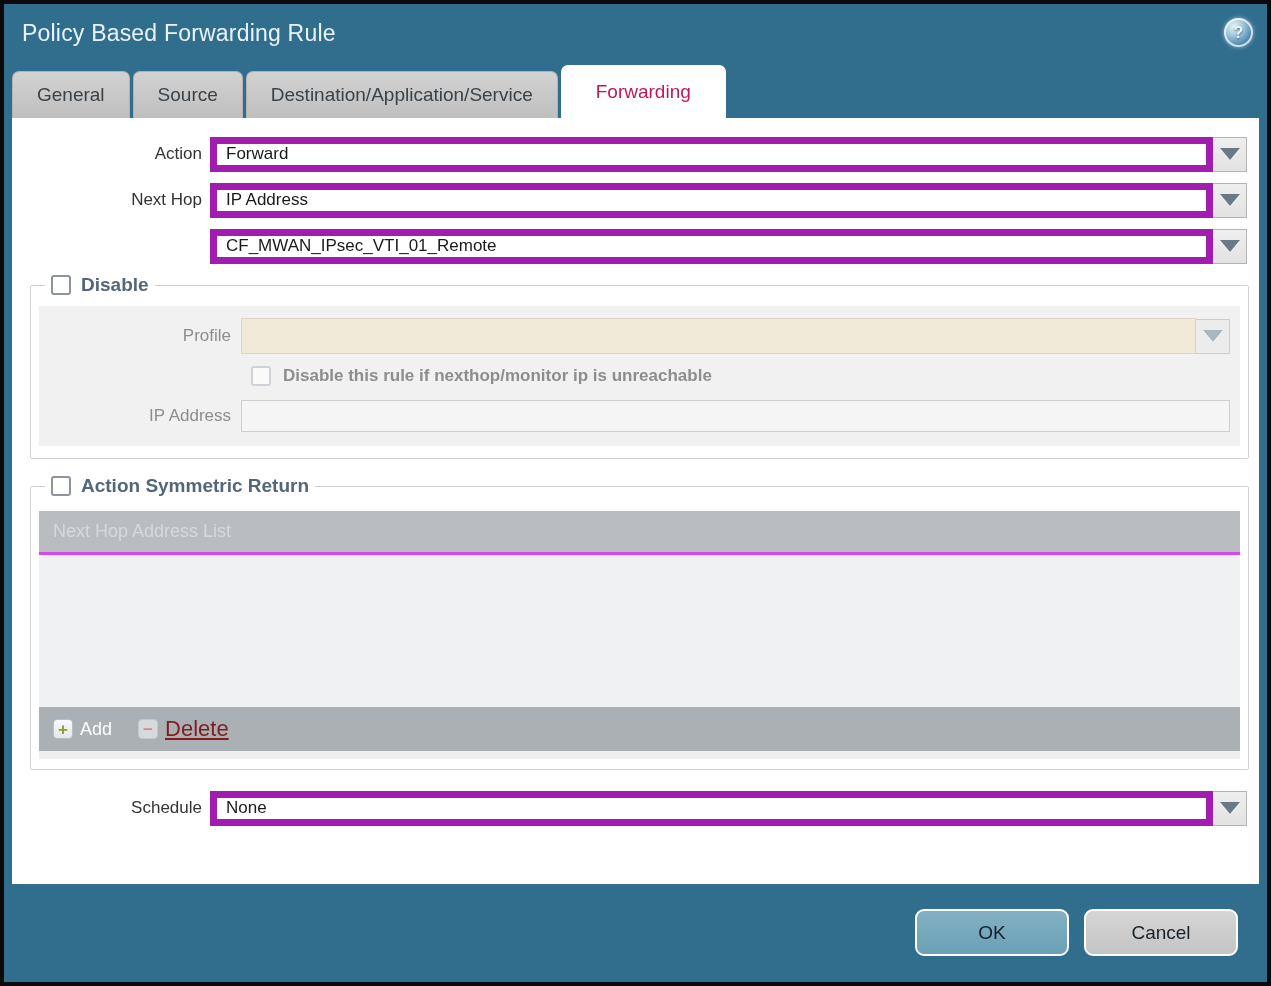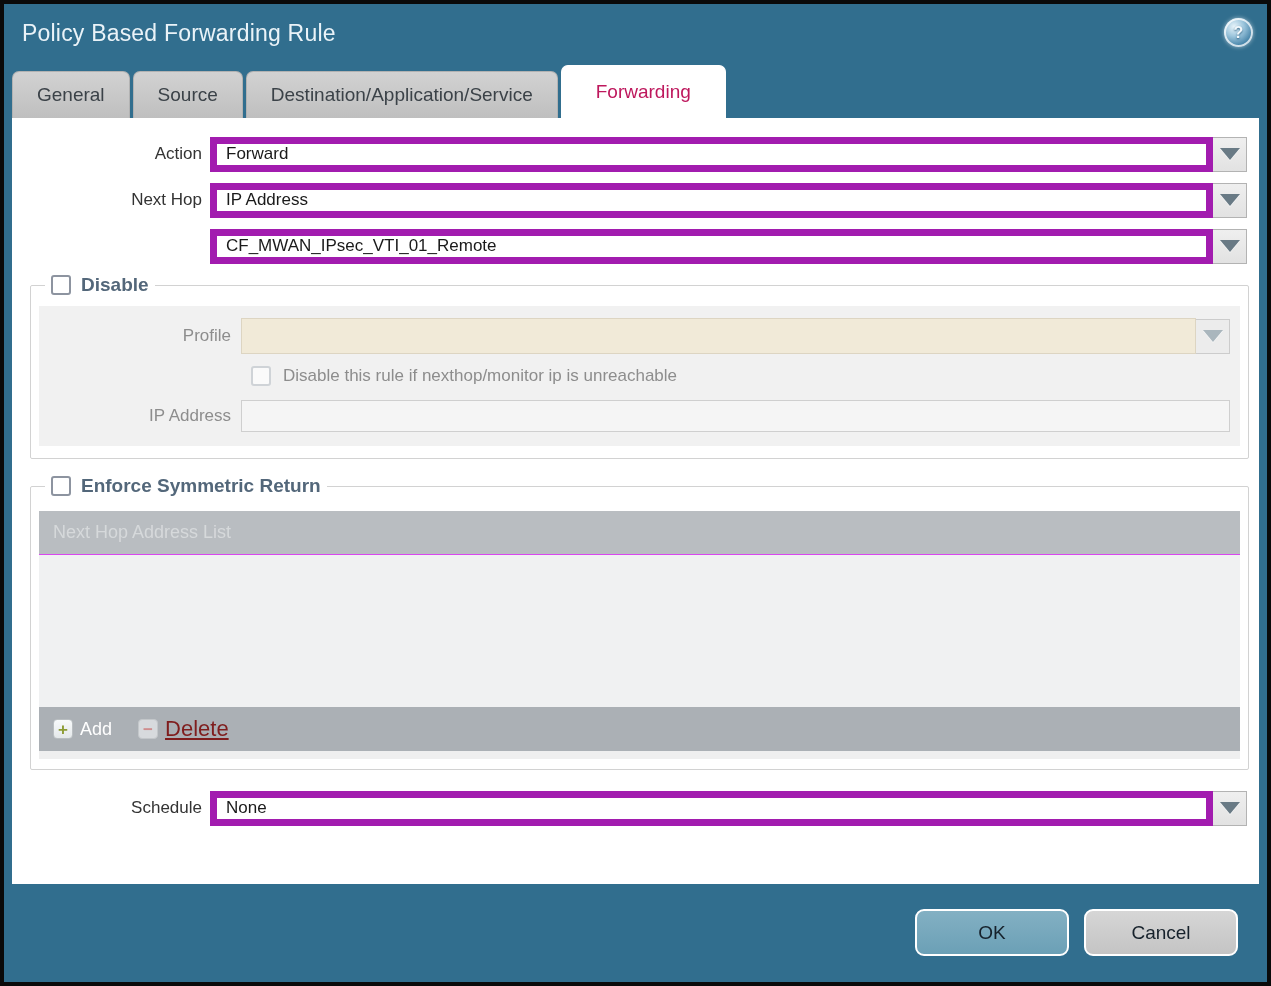--- a/index.html
+++ b/index.html
@@ -41,28 +41,28 @@
   fieldset { border:1px solid #d2d2d2; border-radius:2px; margin:0 10px 0 18px; padding:4px 8px 10px 8px; }
   legend { display:flex; align-items:center; gap:10px; padding:0 6px; margin-left:6px; }
   .legend-text { font-size:19px; font-weight:bold; color:#53677a; }
   .checkbox { width:20px; height:20px; border:2px solid #8d94a0; border-radius:3px; background:#fff; cursor:pointer; flex:none; }
   .checkbox.disabled { border:2px solid #cfd3d7; background:#fafafa; cursor:default; }
 
   .disabled-panel { background:#f1f1f1; margin:6px 0 2px 0; padding:12px 0 14px 0; }
   .sub-row { display:flex; align-items:center; margin-right:10px; }
   .sub-label { width:202px; text-align:right; padding-right:10px; font-size:17px; color:#8d8d8d; flex:none; }
   .profile-input { flex:1; height:36px; background:#f1ead8; border:1px solid #ddd5c2; }
-  .chk-row { margin:12px 0 14px 212px; display:flex; align-items:flex-end; gap:12px; }
+  .chk-row { margin:12px 0 14px 212px; display:flex; align-items:flex-end; gap:12px;font-weight:bold; }
   .chk-label { font-size:17px; color:#8d8d8d; }
   .plain-disabled-input { flex:1; height:32px; background:#f5f5f5; border:1px solid #cfcfcf; }
 
   .esr-fieldset { margin-top:16px; }
   .nh-table { margin:10px 0 0 0; }
   .nh-header { height:44px; background:#b9bdc1; display:flex; align-items:center; padding-left:14px;
-    font-size:18px; color:#d6d9db; border-bottom:1px solid #d946ef; }
+    font-size:18px; color:#d6d9db; border-bottom:3px solid #d946ef; }
   .nh-body { height:152px; background:#f0f1f2; }
   .nh-footer { height:44px; background:#abb0b5; display:flex; align-items:center; gap:26px; padding-left:14px; }
   .tool-btn { display:flex; align-items:center; gap:7px; cursor:pointer; }
   .tool-icon { width:20px; height:20px; border-radius:4px; display:flex; align-items:center; justify-content:center;
     font-size:17px; font-weight:bold; line-height:1; }
   .add-icon { background:linear-gradient(#f8fafb,#e4e8ea); border:1px solid #b9bec1; color:#8d9c35; }
   .del-icon { background:#d7dadd; border:1px solid #c3c7ca; color:#cf8d8d; }
   .tool-label-add { color:#ffffff; font-size:18px; }
   .tool-label-del { color:#7f1d1d; font-size:22px; cursor:default;text-decoration:underline; }
   .nh-understrip { height:8px; background:#efefef; }
@@ -142,21 +142,21 @@
         <div class="sub-row">
           <div class="sub-label">IP Address</div>
           <div class="plain-disabled-input"></div>
         </div>
       </div>
     </fieldset>
 
     <fieldset class="esr-fieldset">
       <legend>
         <div class="checkbox"></div>
-        <span class="legend-text">Enforce Symmetric Return</span>
+        <span class="legend-text">Action Symmetric Return</span>
       </legend>
       <div class="nh-table">
         <div class="nh-header">Next Hop Address List</div>
         <div class="nh-body"></div>
         <div class="nh-footer">
           <div class="tool-btn">
             <div class="tool-icon add-icon">+</div>
             <div class="tool-label-add">Add</div>
           </div>
           <div class="tool-btn">

